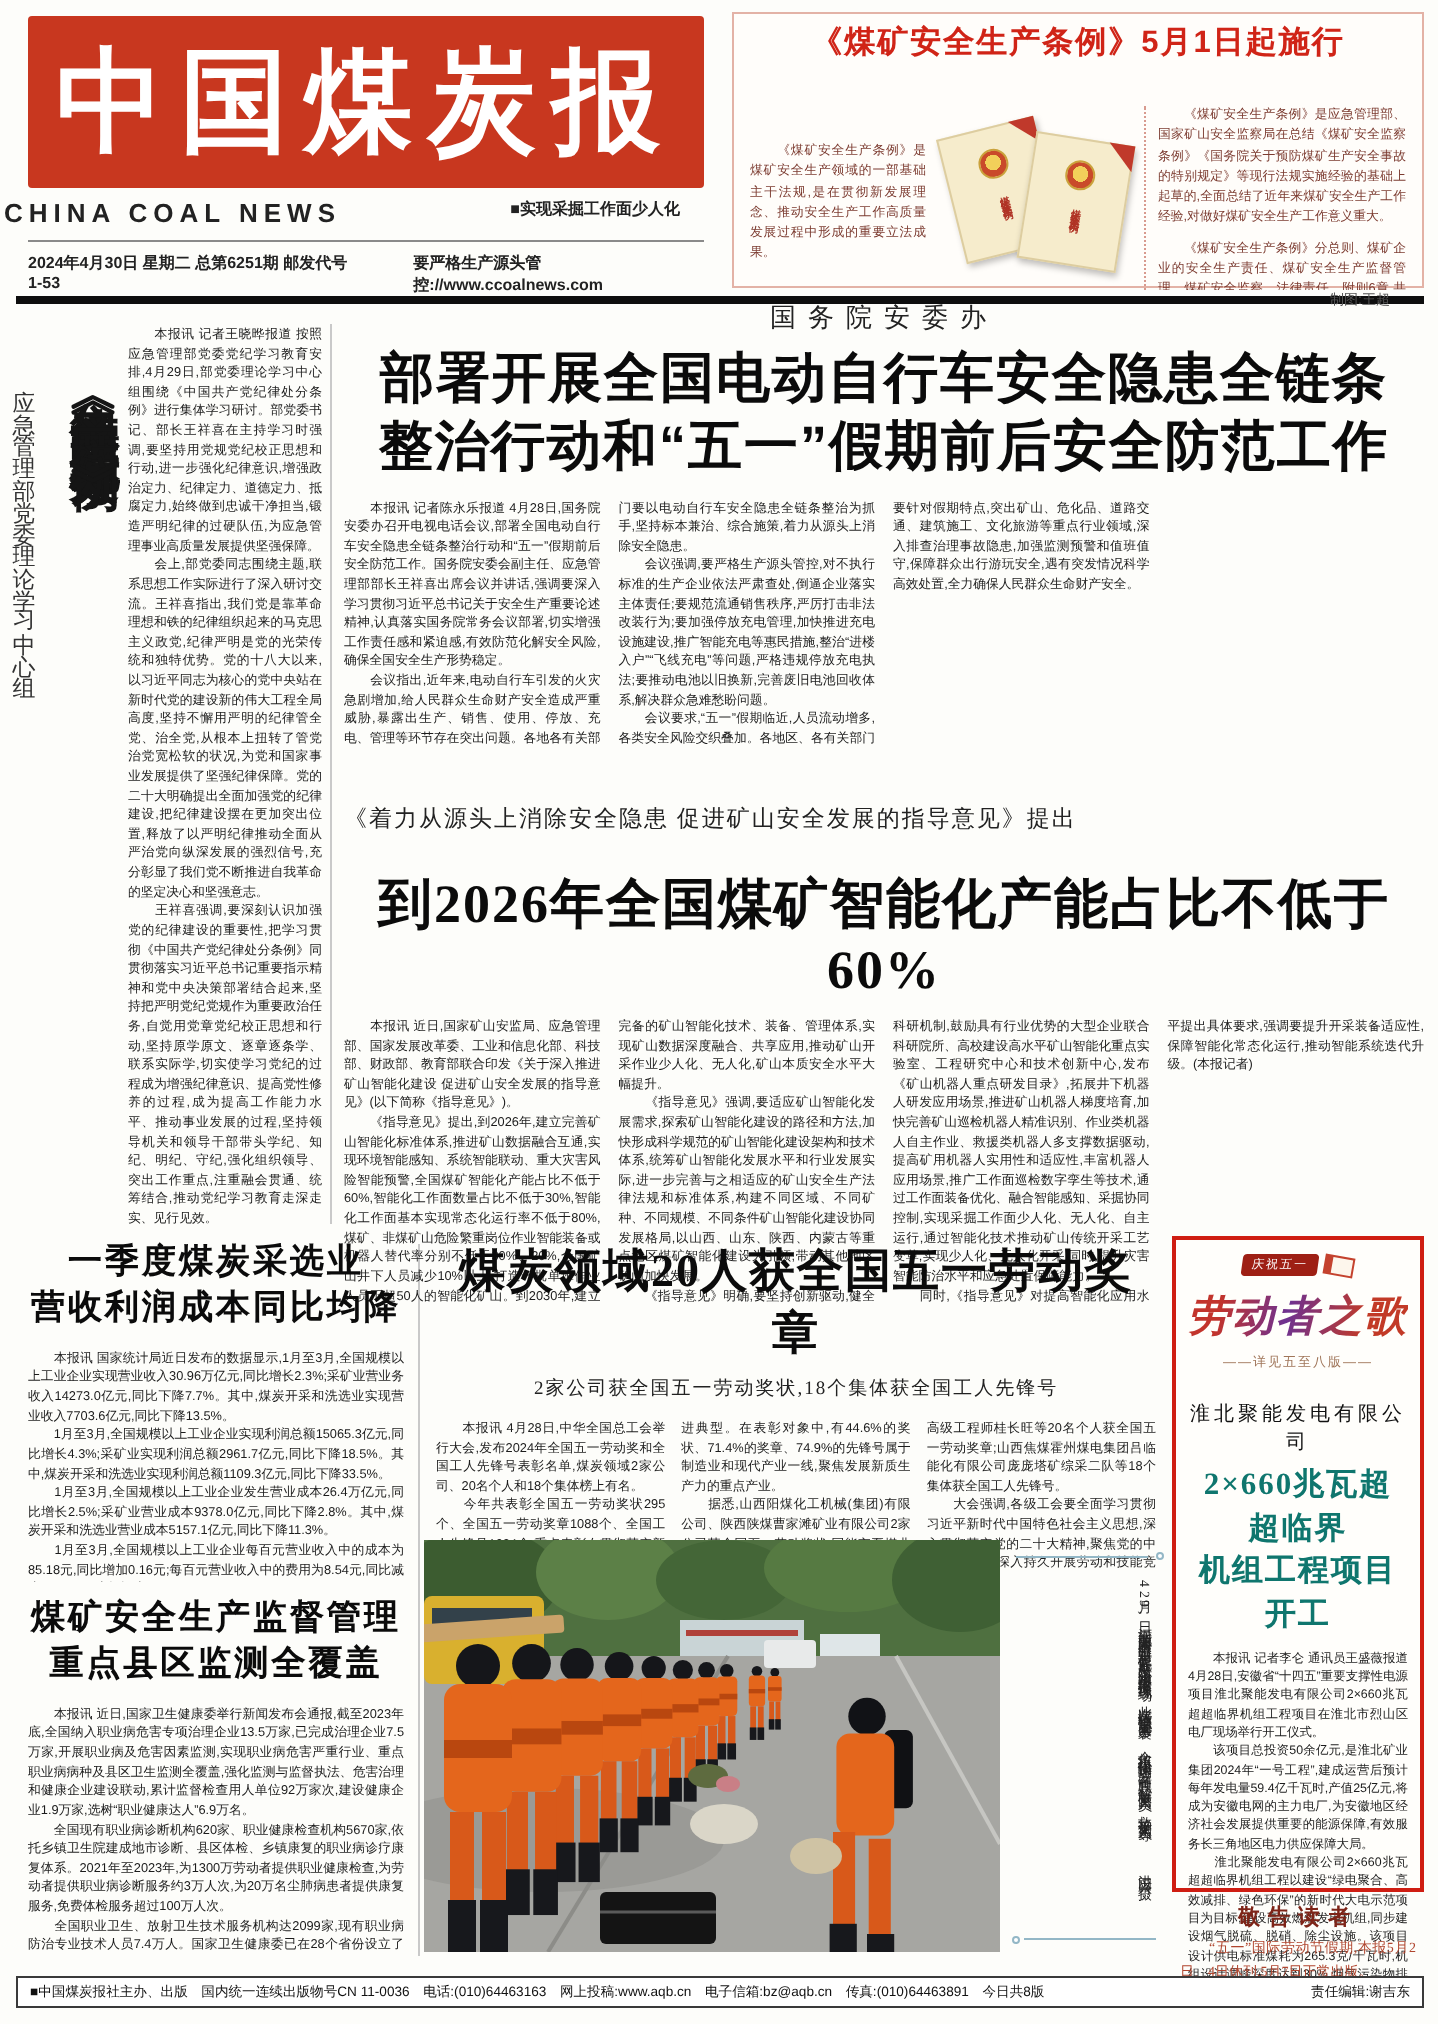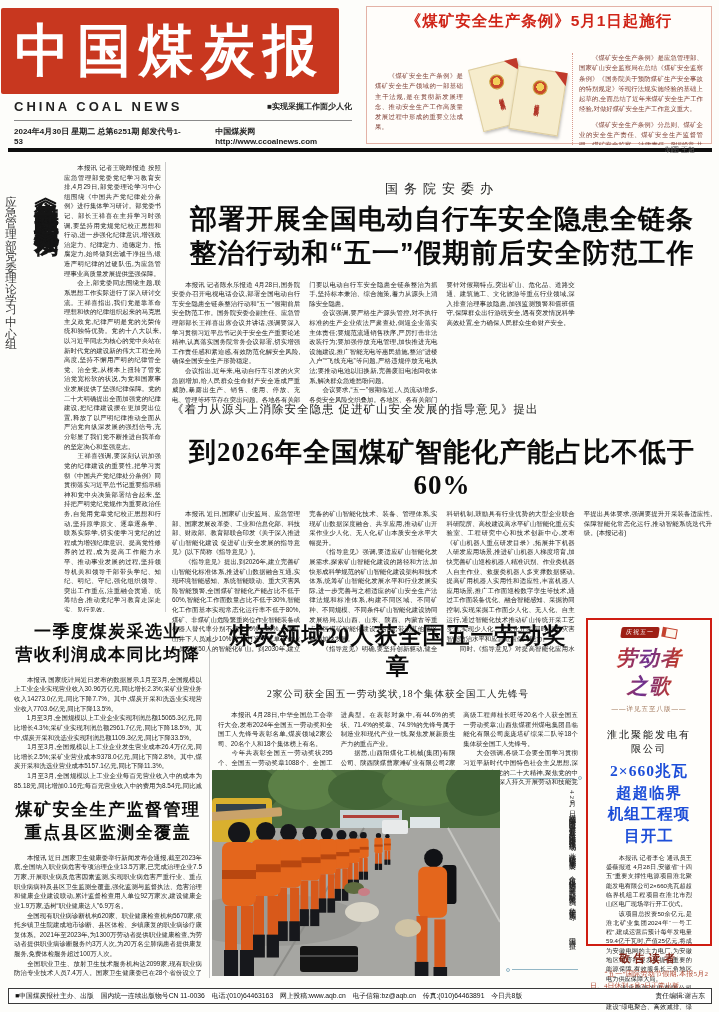--- a/index.html
+++ b/index.html
@@ -3,25 +3,25 @@
 <meta charset="utf-8">
 <style>
   *{box-sizing:border-box;margin:0;padding:0;}
   html,body{background:#ffffff;}
   .page{position:relative;width:719px;height:1012px;margin:0 auto;background:#fdfdfa;
         font-family:"Liberation Sans","DejaVu Sans",sans-serif;color:#151515;overflow:hidden;}
   .serif{font-family:"Liberation Serif","DejaVu Serif",serif;}
   .abs{position:absolute;}
 
   
-  .mast-red{left:1px;top:8px;width:338px;height:86px;background:#c8371f;border-radius:2px;
+  .mast-red{left:14px;top:8px;width:338px;height:86px;background:#c8371f;border-radius:2px;
             display:flex;align-items:center;justify-content:center;}
   .mast-red span{color:#fff;font-family:"Liberation Serif","DejaVu Serif",serif;font-weight:900;
                  font-size:54px;letter-spacing:8px;transform:scaleY(1.05);white-space:nowrap;}
-  .mast-row1{left:14px;top:99px;width:338px;display:flex;justify-content:space-between;align-items:center;}
+  .mast-row1{left:2px;top:99px;width:338px;display:flex;justify-content:space-between;align-items:flex-start;}
   .mast-en{font-size:13px;font-weight:bold;letter-spacing:3px;color:#222;}
   .mast-sup{font-size:8px;font-weight:bold;color:#222;}
   .mast-line{left:14px;top:120px;width:338px;border-top:1px solid #8a8a8a;}
   .mast-row2{left:14px;top:126px;width:338px;display:flex;justify-content:space-between;gap:32px;}
   .mast-row2 span{font-size:8px;font-weight:bold;color:#222;}
   .thick-rule{left:8px;top:148px;width:704px;height:4px;background:#0e0e0e;}
 
   
   .announce-box{left:366px;top:6px;width:346px;height:138px;border:1px solid #e3b2a6;background:#fffdfa;padding:4px 8px 2px;}
   .announce-title{text-align:center;font-weight:900;font-size:15.5px;color:#d02417;letter-spacing:1px;margin-bottom:21px;}
@@ -46,21 +46,21 @@
 
   
   .lead-kicker{left:3px;top:186px;height:430px;writing-mode:vertical-rl;font-size:11.5px;letter-spacing:11px;
                color:#333;font-family:"Liberation Serif","DejaVu Serif",serif;}
   .lead-headline{left:22px;top:182px;height:448px;width:38px;writing-mode:vertical-rl;font-size:25px;
                  font-weight:900;letter-spacing:2px;line-height:1.1;overflow:hidden;}
   .lead-body{left:64px;top:163px;width:97px;height:449px;}
   .body-text{font-size:6.4px;line-height:1.5;text-align:justify;color:#1c1c1c;white-space:pre-line;overflow:hidden;}
 
   
-  .ebike{left:172px;top:180px;width:540px;text-align:center;}
+  .ebike{left:172px;top:150px;width:540px;text-align:center;}
   .ebike .kicker{font-size:13px;letter-spacing:6px;color:#222;margin-bottom:5px;}
   .ebike .h1,.ebike .h2{font-size:27px;font-weight:900;letter-spacing:1px;line-height:1.25;color:#0b0b0b;}
   .ebike .bt{margin-top:9px;height:126px;column-count:4;column-gap:9px;column-fill:auto;text-align:justify;}
 
   
   .mine{left:172px;top:402px;width:540px;}
   .mine .kicker{font-size:11.5px;letter-spacing:1px;color:#222;font-family:"Liberation Serif","DejaVu Serif",serif;}
   .mine .h1{font-size:27px;font-weight:900;text-align:center;letter-spacing:1px;margin-top:17px;
             font-family:"Liberation Serif","DejaVu Serif",serif;color:#0b0b0b;}
   .mine .bt{margin-top:8px;height:150px;column-count:4;column-gap:9px;column-fill:auto;text-align:justify;}
@@ -88,35 +88,35 @@
   .cap-line.bot{bottom:0;left:8px;}
   .cap-dot{position:absolute;width:4px;height:4px;border:1px solid #93b7c6;border-radius:50%;background:#fff;}
   .cap-dot.tr{top:-2px;right:0;}
   .cap-dot.bl{bottom:-2px;left:2px;}
   .cap-text{position:absolute;top:12px;right:4px;height:168px;writing-mode:vertical-rl;
             font-size:7px;line-height:1.95;letter-spacing:1px;color:#222;
             font-family:"Liberation Serif","DejaVu Serif",serif;}
   .photo-credit{margin-inline-start:12px;}
 
   
-  .labor{left:586px;top:618px;width:126px;height:328px;border:2.5px solid #cf1d12;background:#fffefb;padding:5px 18px;}
+  .labor{left:586px;top:618px;width:126px;height:328px;border:2.5px solid #cf1d12;background:#fffefb;padding:5px 6px;}
   .lz-ribbon{display:flex;justify-content:center;align-items:center;gap:3px;height:15px;}
   .lz-ribbon .rb{background:#9e1f14;color:#fff;font-size:6px;letter-spacing:1px;padding:1px 5px;border-radius:2px;transform:skewX(-8deg);}
   .lz-ribbon .bk{width:15px;height:10px;background:#fdf6ec;border:1px solid #c4422e;border-left:4px solid #c4422e;transform:rotate(10deg);}
   .lz-logo{text-align:center;font-size:21px;font-weight:900;font-style:italic;letter-spacing:1px;margin-top:4px;
            font-family:"Liberation Serif","DejaVu Serif",serif;color:#b5232a;}
   @supports ((-webkit-background-clip:text) or (background-clip:text)){
     .lz-logo{background:linear-gradient(100deg,#c2342c 15%,#6e3190 45%,#c23a27 80%);
              -webkit-background-clip:text;background-clip:text;color:transparent;}
   }
   .lz-pages{text-align:center;font-size:6.5px;color:#a0765a;letter-spacing:1px;margin-top:5px;}
   .lz-kicker{text-align:center;font-size:10px;letter-spacing:2px;margin-top:14px;color:#111;
              font-family:"Liberation Serif","DejaVu Serif",serif;}
   .lz-h{ text-align:center;font-size:15.5px;font-weight:900;letter-spacing:1px;line-height:1.4;margin-top:4px;
-         font-family:"Liberation Serif","DejaVu Serif",serif;color:#1d4ed8;}
+         font-family:"Liberation Serif","DejaVu Serif",serif;color:#0f766e;}
   .lz-bt{margin-top:6px;height:168px;font-size:6.2px;}
 
   
   .notice{left:586px;top:951px;width:126px;text-align:center;}
   .notice .t{font-size:11px;font-weight:bold;letter-spacing:4px;color:#7d2418;
              font-family:"Liberation Serif","DejaVu Serif",serif;}
   .notice .b{margin-top:3px;font-size:7px;line-height:1.7;color:#b0452e;text-align:justify;padding:0 4px;
              font-family:"Liberation Serif","DejaVu Serif",serif;}
 
   
@@ -132,21 +132,21 @@
   <div class="abs mast-red">
     <span>中国煤炭报</span>
   </div>
   <div class="abs mast-row1">
     <span class="mast-en">CHINA COAL NEWS</span>
     <span class="mast-sup">■实现采掘工作面少人化</span>
   </div>
   <div class="abs mast-line"></div>
   <div class="abs mast-row2">
     <span>2024年4月30日  星期二  总第6251期  邮发代号1-53</span>
-    <span>中国煤炭网http://www.ccoalnews.com</span>
+    <span>要严格生产源头管控://www.ccoalnews.com</span>
   </div>
   <div class="abs thick-rule"></div>
 
   <div class="abs announce-box">
     <div class="announce-title">《煤矿安全生产条例》5月1日起施行</div>
     <div class="announce-flex">
       <div class="announce-left">　　《煤矿安全生产条例》是煤矿安全生产领域的一部基础主干法规,是在贯彻新发展理念、推动安全生产工作高质量发展过程中形成的重要立法成果。</div>
       <div class="books">
         <div class="book book1">
           <div class="book-corner"></div>

